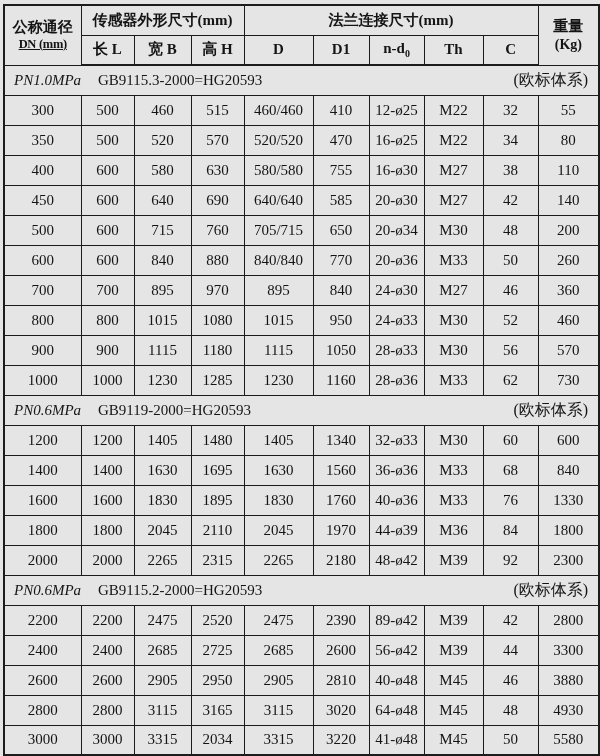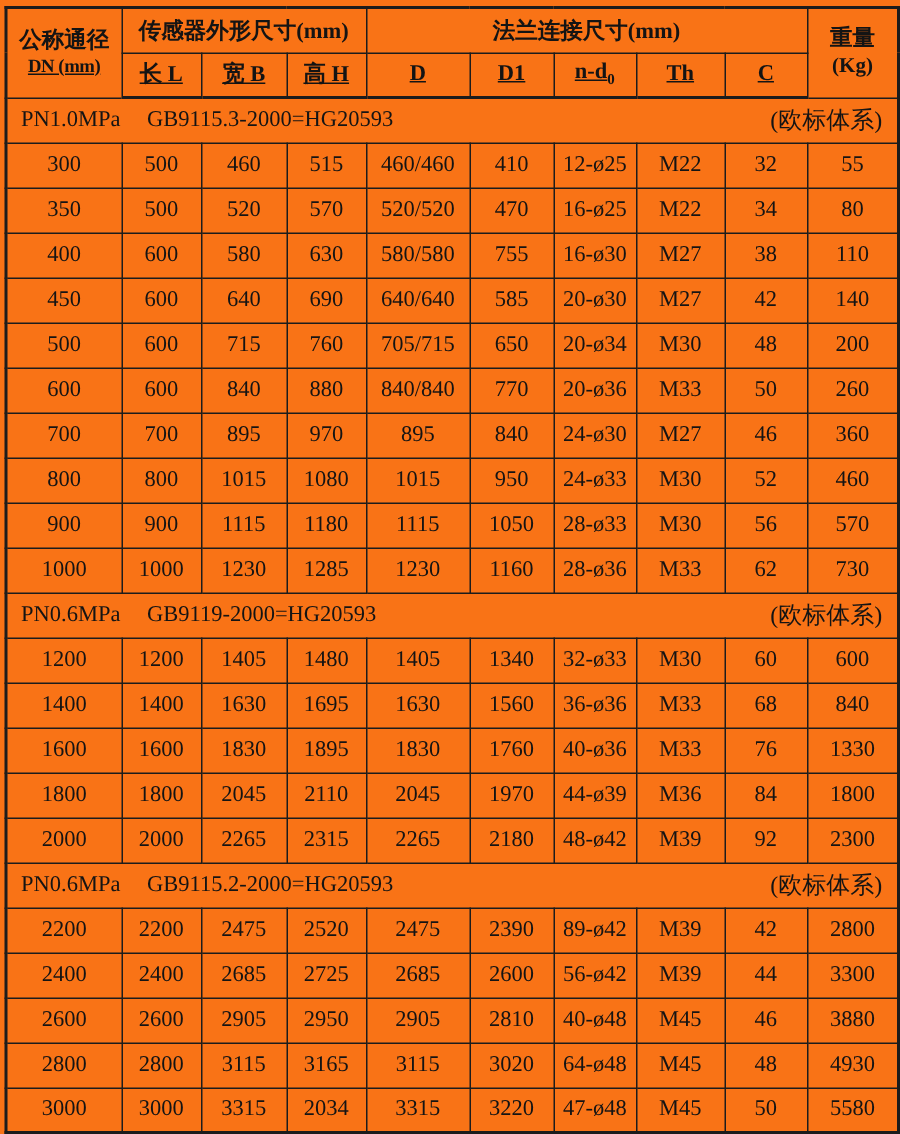--- a/index.html
+++ b/index.html
@@ -8,21 +8,21 @@
     background: #ffffff;
     width: 600px;
     height: 756px;
     font-family: "Liberation Serif", "DejaVu Serif", serif;
     color: #141414;
   }
   .sheet {
     position: relative;
     width: 600px;
     height: 756px;
-    background: #f97316;
+    background: #e5e5e5;
     overflow: hidden;
   }
   table.spec {
     position: absolute;
     left: 3px;
     top: 4px;
     width: 595px;
     border-collapse: collapse;
     table-layout: fixed;
     border: 2px solid #1c1c1c;
@@ -32,39 +32,40 @@
     text-align: center;
     vertical-align: middle;
     padding: 0;
     font-size: 15px;
     white-space: nowrap;
     overflow: hidden;
   }
   .spec thead tr { height: 30px; }
   .spec tbody tr { height: 30px; }
   .spec thead th { font-weight: 600; }
-  .spec thead tr.subhead th { border-bottom-width: 2px; text-decoration: underline; }
+  .spec thead tr.subhead th { border-bottom-width: 2px; }
   .hdr-stack { line-height: 1.25; }
   .hdr-cn { font-size: 15px; }
   .hdr-sub { font-size: 12.5px; letter-spacing: -0.3px; text-decoration: underline; }
   .hdr-kg { font-size: 14px; }
   .nd-sub { font-size: 10px; }
   td.section-cell {
     text-align: left;
     padding: 0 10px 0 9px;
   }
   .section-flex {
     display: flex;
     align-items: center;
     width: 100%;
   }
   .section-pressure {
     display: inline-block;
     min-width: 84px;
     font-size: 15px;
+    font-style: italic;
   }
   .section-standard { font-size: 15px; }
   .section-note {
     margin-left: auto;
     font-size: 16px;
   }
   .spec tbody td { font-size: 15px; }
 </style>
 </head>
 <body>
@@ -367,20 +368,20 @@
           <td>48</td>
           <td>4930</td>
         </tr>
         <tr>
           <td>3000</td>
           <td>3000</td>
           <td>3315</td>
           <td>2034</td>
           <td>3315</td>
           <td>3220</td>
-          <td>47-ø48</td>
+          <td>41-ø48</td>
           <td>M45</td>
           <td>50</td>
           <td>5580</td>
         </tr>
       </tbody>
   </table>
 </div>
 
 </body></html>

